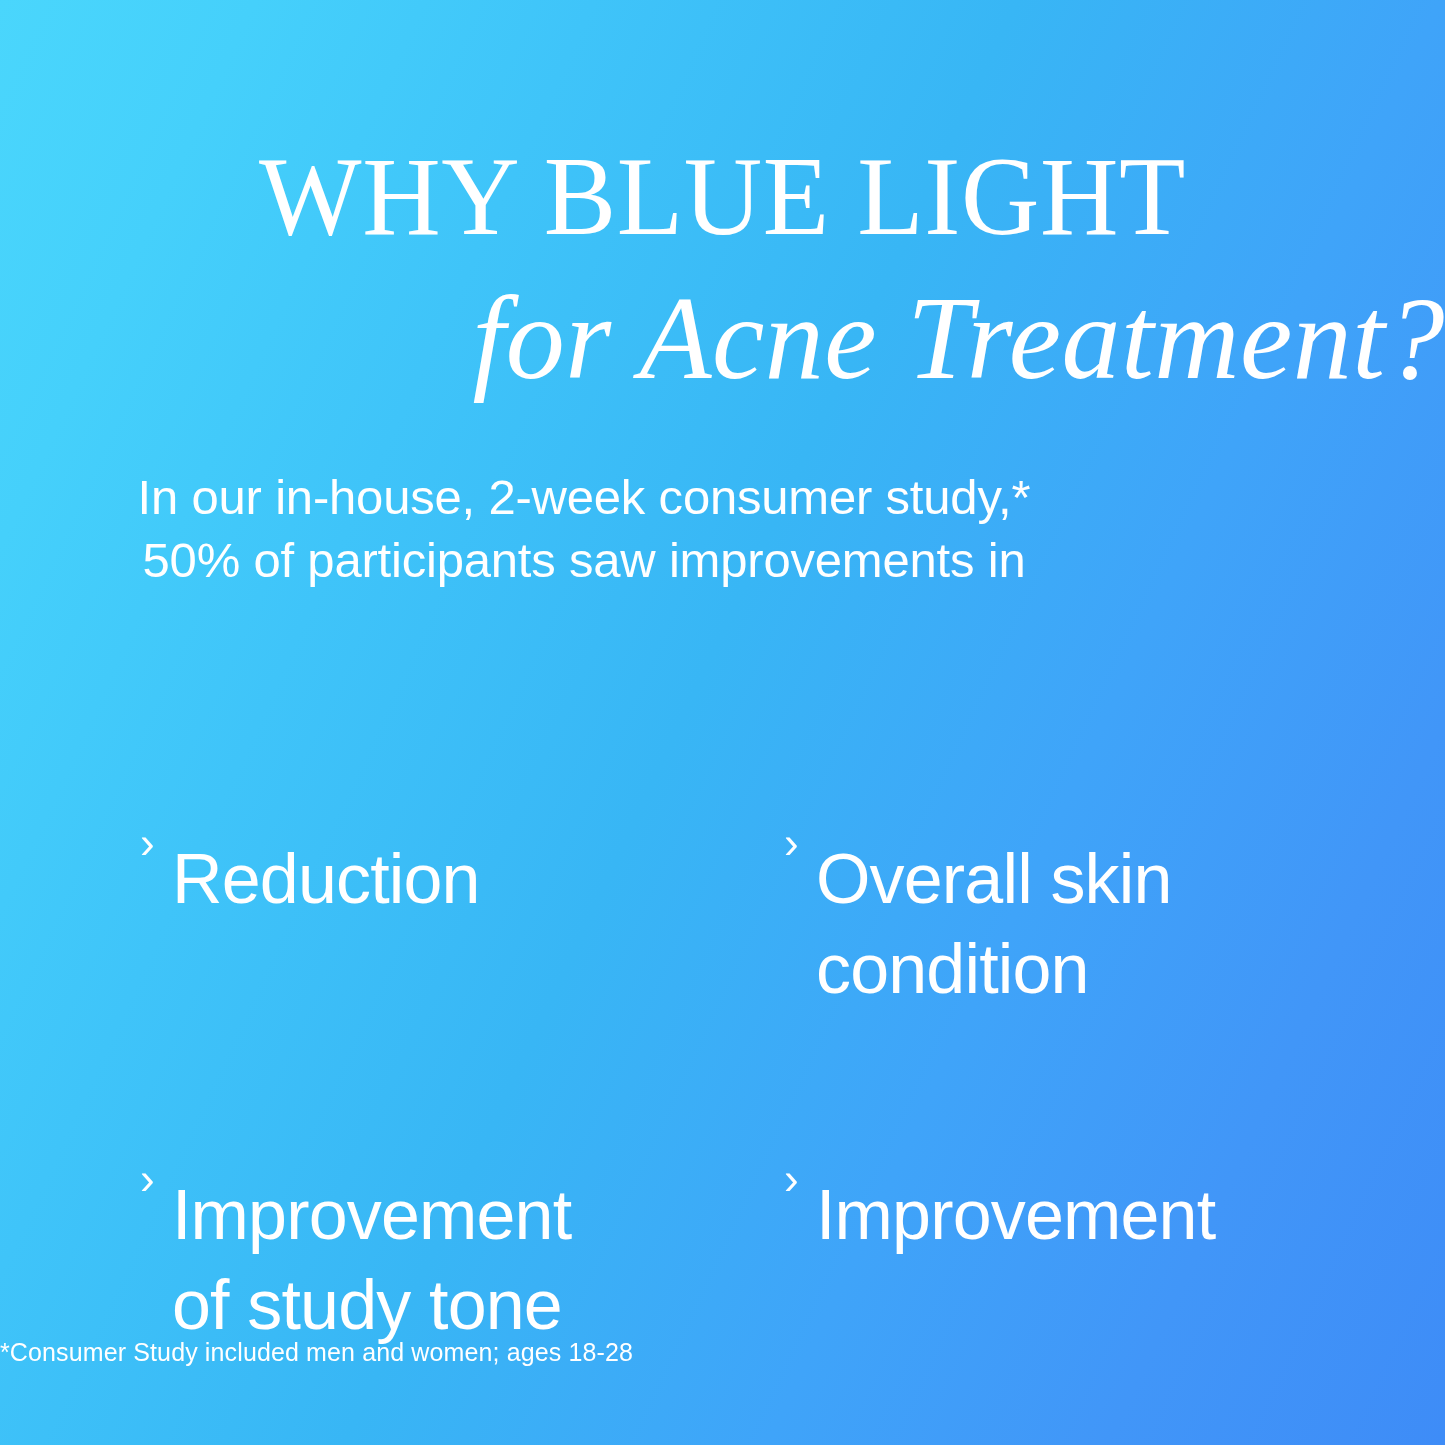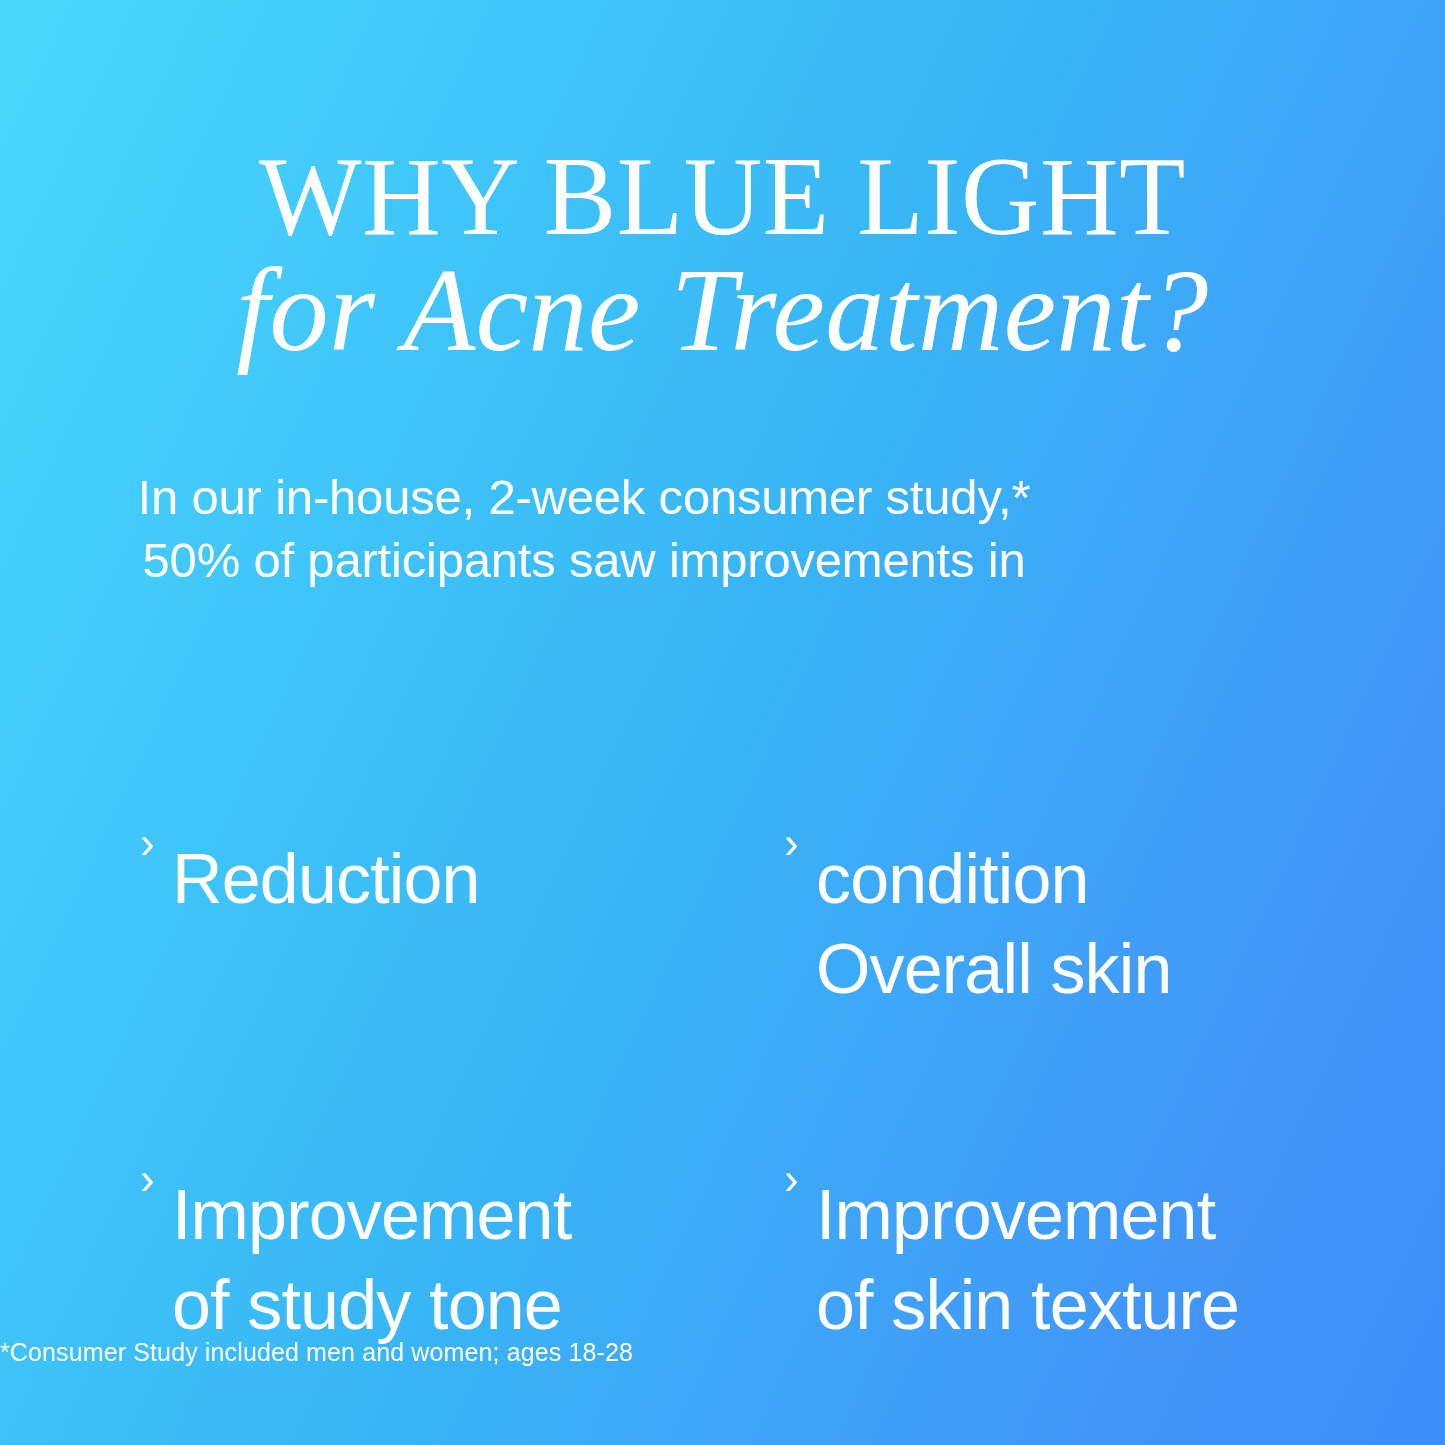--- a/index.html
+++ b/index.html
@@ -42,26 +42,27 @@
   .headline-line1 {
     display: block;
     font-size: 112px;
     font-weight: 400;
     letter-spacing: 0.005em;
     white-space: nowrap;
     transform: scaleX(0.97);
   }
   .headline-line2 {
     display: block;
-    margin-top: 0;
+    margin-top: 28px;
     font-size: 118px;
     font-weight: 400;
     font-style: italic;
     letter-spacing: 0.004em;
     white-space: nowrap;
+    text-align: right;
   }
 
   
   .intro {
     position: absolute;
     left: 0;
     top: 466px;
     width: 1168px;
     text-align: center;
     font-size: 49px;
@@ -150,42 +151,41 @@
       <div class="benefit col-left">
         <span class="chevron">›</span>
         <span class="benefit-text">
           <span class="bl">Reduction</span>
         </span>
       </div>
 
       <div class="benefit col-right">
         <span class="chevron">›</span>
         <span class="benefit-text">
+          <span class="bl">Overall skin</span>
           <span class="bl">condition</span>
-          <span class="bl">Overall skin</span>
         </span>
       </div>
 
     </div>
 
     <div class="benefit-row row-2">
 
       <div class="benefit col-left">
         <span class="chevron">›</span>
         <span class="benefit-text">
           <span class="bl">Improvement</span>
           <span class="bl">of study tone</span>
         </span>
       </div>
 
       <div class="benefit col-right">
         <span class="chevron">›</span>
         <span class="benefit-text">
           <span class="bl">Improvement</span>
-          <span class="bl">of skin texture</span>
         </span>
       </div>
 
     </div>
 
   </div>
 
   <div class="footnote">*Consumer Study included men and women; ages 18-28</div>
 
 </div>

